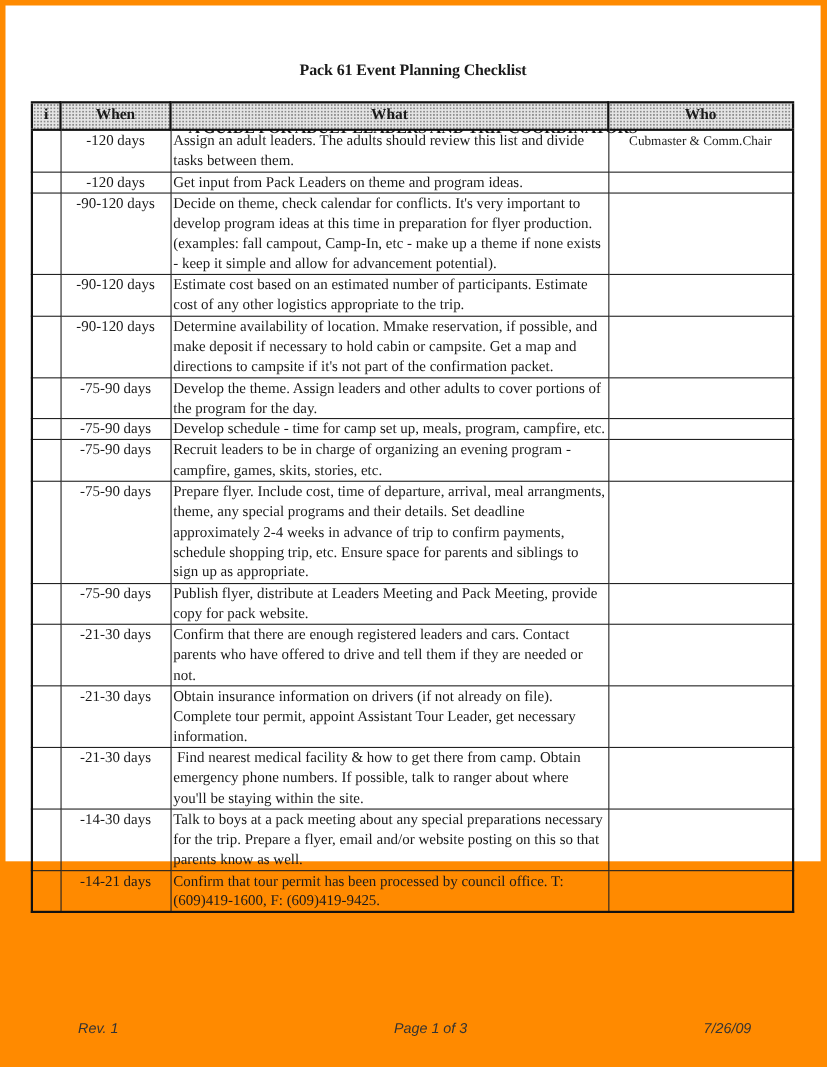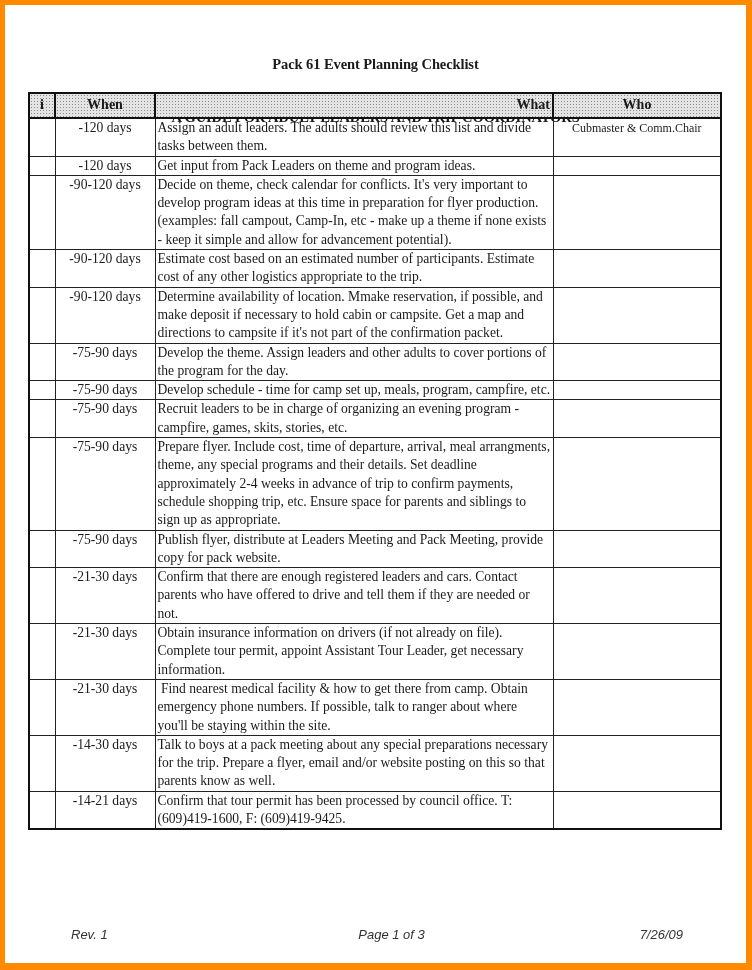--- a/index.html
+++ b/index.html
@@ -5,21 +5,21 @@
   html, body { margin: 0; padding: 0; }
   body {
     width: 752px; height: 970px; box-sizing: border-box;
     background: #ff8a00;
     font-family: "Liberation Serif", serif;
     color: #1a1a1a;
     overflow: hidden;
   }
   .page {
     position: absolute; left: 5px; top: 5px;
-    width: 741px; height: 958px;
+    width: 741px; height: 778px;
     background: #ffffff;
   }
   .title {
     position: absolute; left: 0; width: 741px; text-align: center;
     font-weight: bold; font-size: 14.5px; letter-spacing: -0.1px;
   }
   .title1 { top: 51px; }
   .title2 { top: 60px; margin-top: 44px; }
   table.checklist {
     position: absolute; left: 23px; top: 87px;
@@ -42,21 +42,21 @@
     background-image: radial-gradient(#8a8a8a 0.7px, transparent 0.9px);
     background-size: 3px 3px;
     border-bottom: 2.5px solid #111;
     border-top: 2px solid #111;
   }
   table.checklist th.col-i { border-right: 2px solid #111; }
   table.checklist th.col-when { border-right: 2px solid #111; }
   table.checklist th.col-what { border-right: 2px solid #111; }
   .col-i { width: 20px; }
   .col-when { width: 94px; text-align: center; }
-  .col-what { width: 392px; text-align: right; }
+  .col-what { width: 392px; text-align: center; }
   .col-who { text-align: center; }
   td.when { text-align: center; white-space: nowrap; }
   td.who { text-align: center; padding-top: 8px; font-size: 12px; }
   td.what { padding-left: 2px; }
   .footer {
     position: absolute; top: 922px;
     font-family: "Liberation Sans", sans-serif;
     font-style: italic; font-size: 13px; color: #333;
   }
   .footer-left { left: 66px; }

